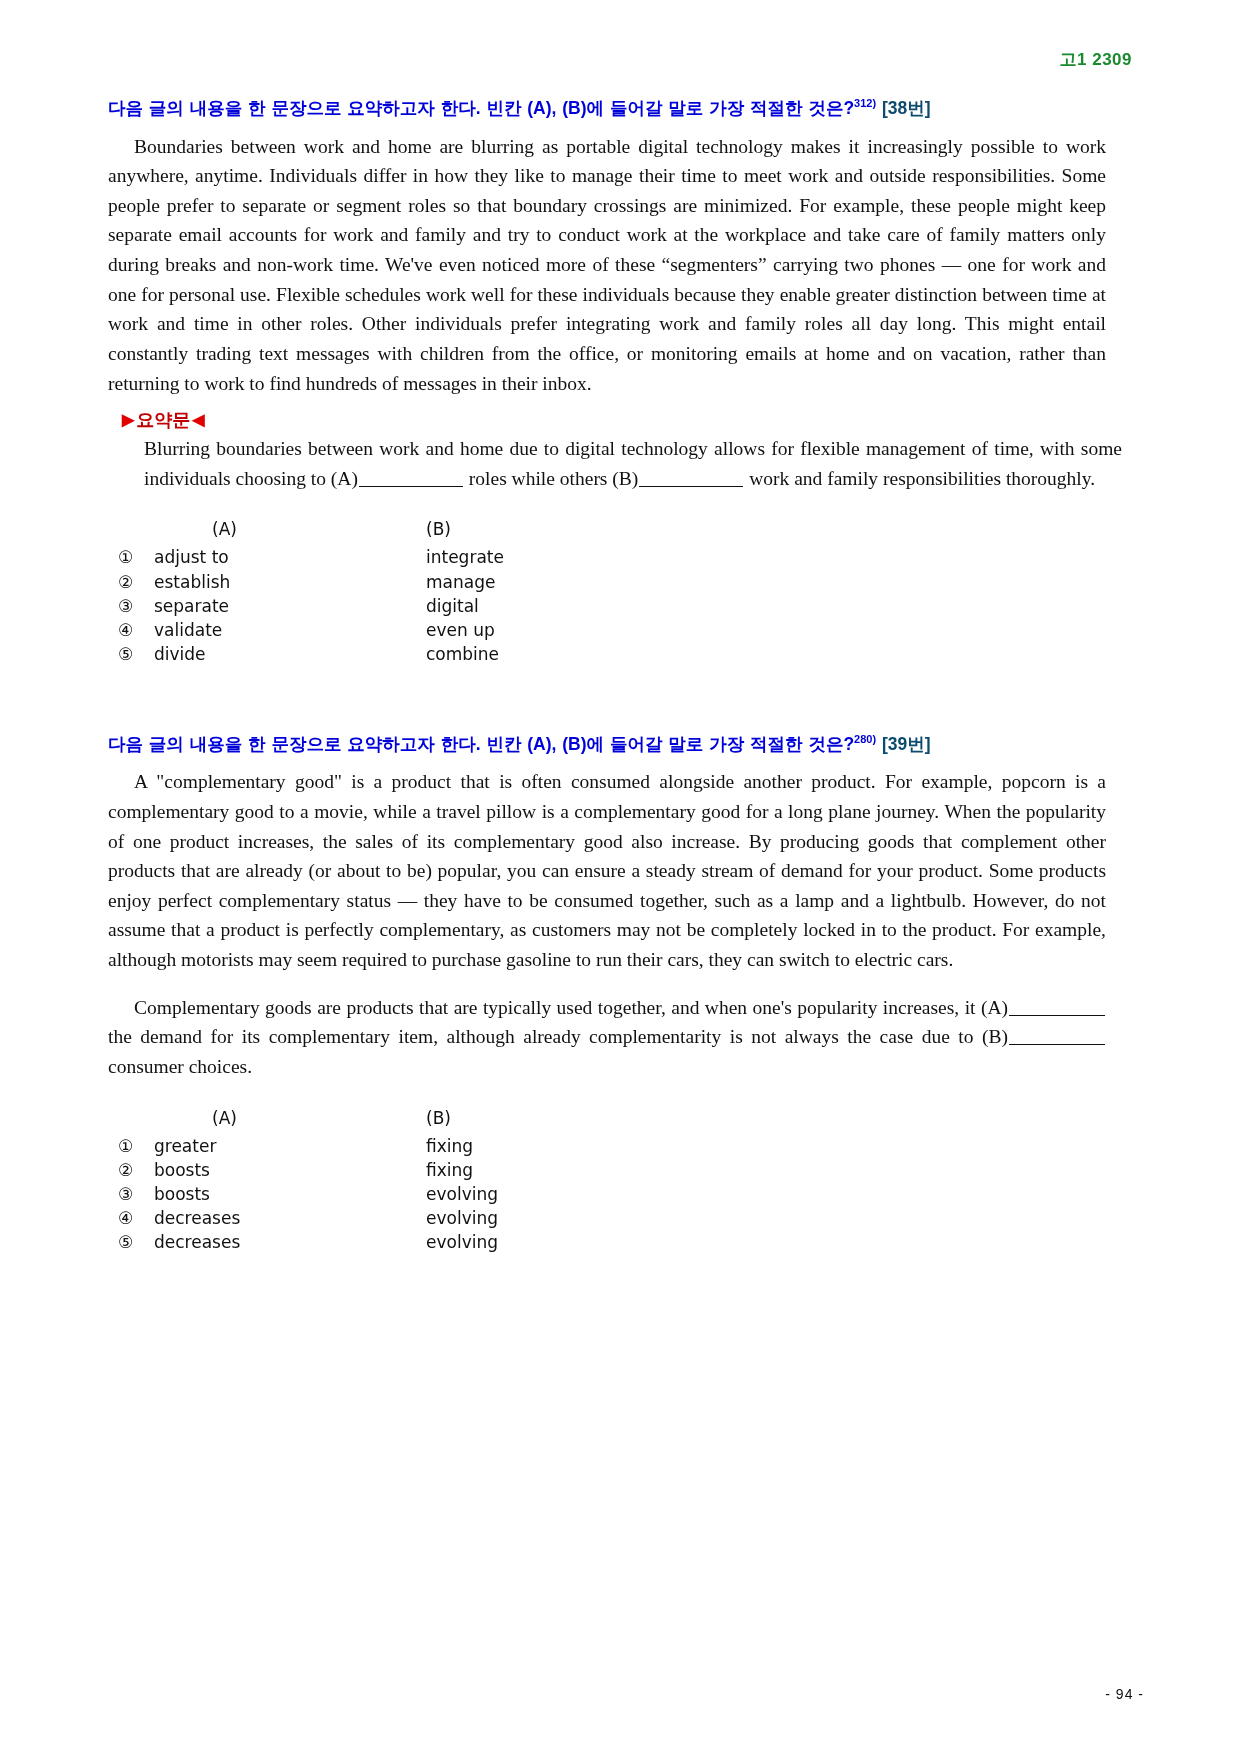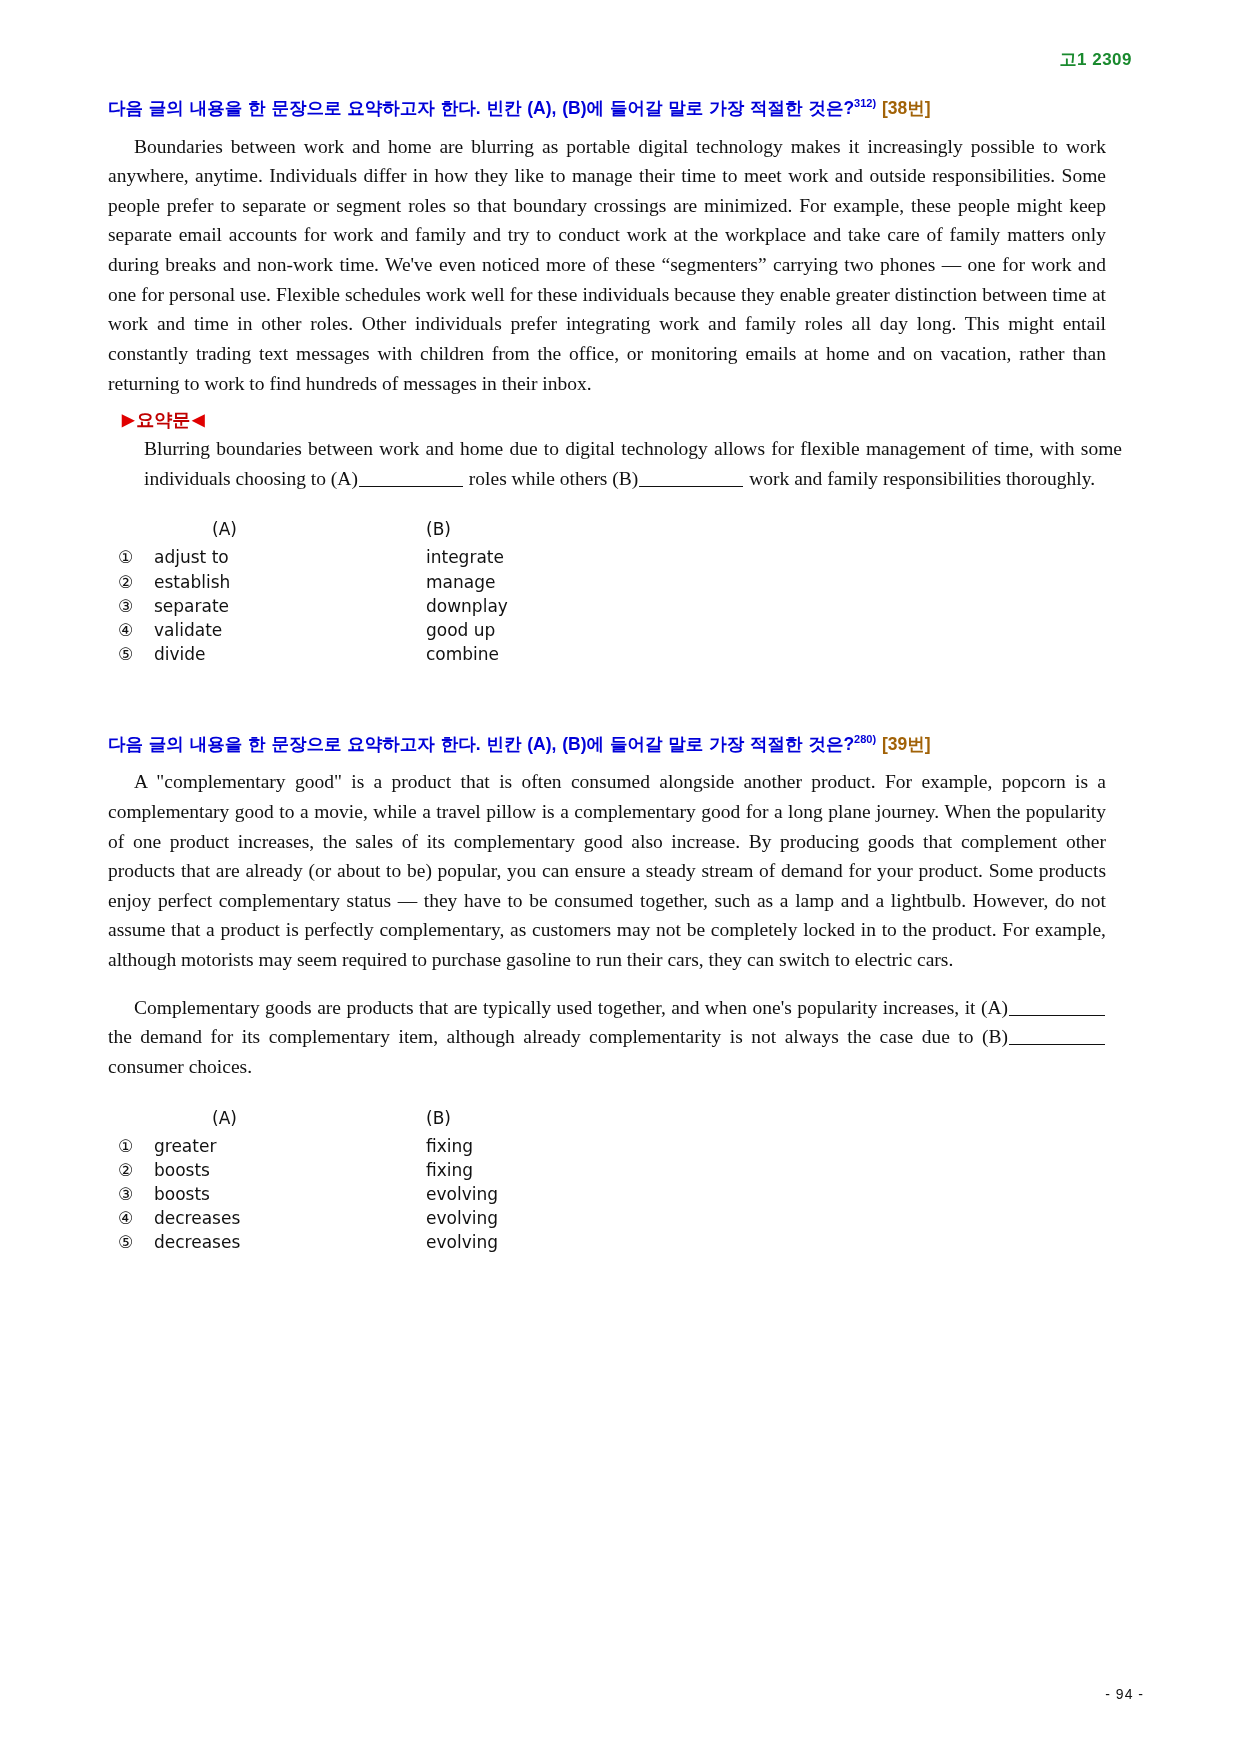--- a/index.html
+++ b/index.html
@@ -47,21 +47,21 @@
     line-height: 1.3;
     margin-bottom: 12px;
     word-spacing: 1px;
   }
   .q-title .sup {
     font-size: 11px;
     vertical-align: super;
     font-weight: bold;
   }
   .q-title .num {
-    color: #a16207;
+    color: #0c4a6e;
   }
   .passage {
     font-family: "Liberation Serif", serif;
     font-size: 19.5px;
     line-height: 1.52;
     text-align: justify;
     text-justify: inter-word;
     color: #111111;
     margin: 0 8px 4px 0;
   }
@@ -177,26 +177,26 @@
               <td class="col-b">integrate</td>
             </tr>
             <tr>
               <td class="col-num">②</td>
               <td class="col-a">establish</td>
               <td class="col-b">manage</td>
             </tr>
             <tr>
               <td class="col-num">③</td>
               <td class="col-a">separate</td>
-              <td class="col-b">downplay</td>
+              <td class="col-b">digital</td>
             </tr>
             <tr>
               <td class="col-num">④</td>
               <td class="col-a">validate</td>
-              <td class="col-b">good up</td>
+              <td class="col-b">even up</td>
             </tr>
             <tr>
               <td class="col-num">⑤</td>
               <td class="col-a">divide</td>
               <td class="col-b">combine</td>
             </tr>
           </tbody>
         </table>
       </div>
     </div>

